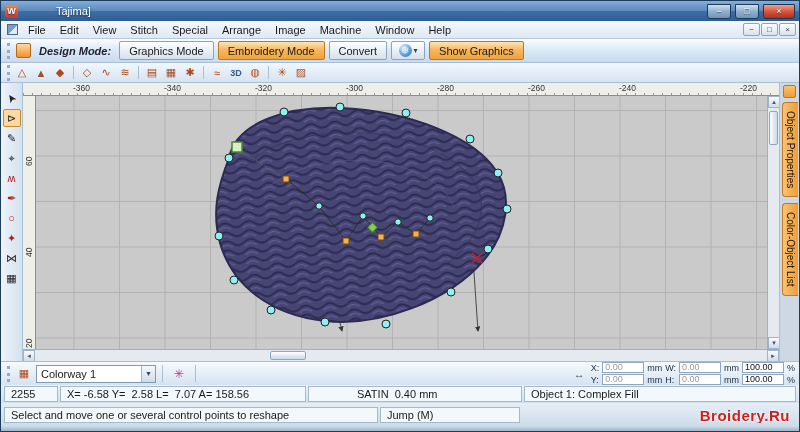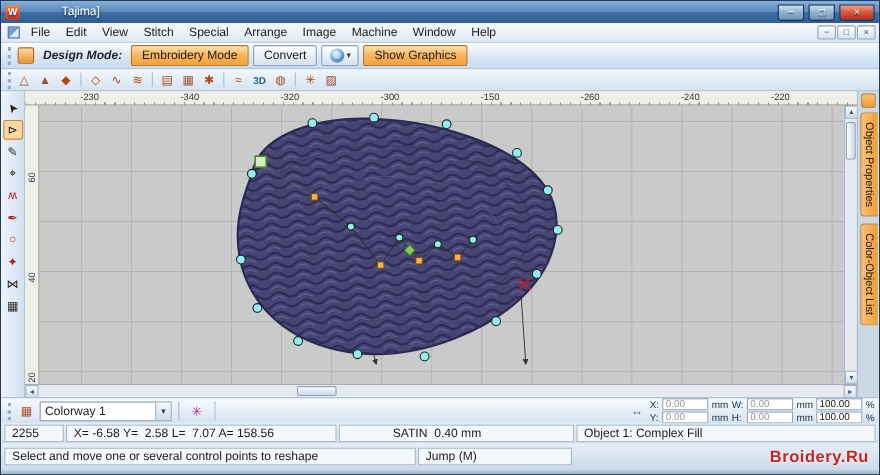--- a/index.html
+++ b/index.html
@@ -148,20 +148,21 @@
     <span class="spacer"></span>
     <span class="mdibtn">−</span>
     <span class="mdibtn">□</span>
     <span class="mdibtn">×</span>
   </div>
 
   <div class="modebar">
     <span class="grip"></span>
     <span class="modeicon"></span>
     <span class="modelabel">Design Mode:</span>
+    <span class="btn">Graphics Mode</span>
     <span class="btn orange">Embroidery Mode</span>
     <span class="btn">Convert</span>
     <span class="globebtn">
       <span class="globe">⊕</span>
       <span class="caret">▾</span>
     </span>
     <span class="btn orange">Show Graphics</span>
   </div>
 
   <div class="iconbar">
@@ -199,28 +200,28 @@
       <span class="tool red">✒</span>
       <span class="tool red">○</span>
       <span class="tool red">✦</span>
       <span class="tool">⋈</span>
       <span class="tool">▦</span>
     </div>
 
     <div class="center">
 
       <div class="hruler">
-        <span style="left:50px">-230</span>
+        <span style="left:50px">-360</span>
         <span style="left:141px">-340</span>
         <span style="left:232px">-320</span>
         <span style="left:323px">-300</span>
-        <span style="left:414px">-150</span>
+        <span style="left:414px">-280</span>
         <span style="left:505px">-260</span>
         <span style="left:596px">-240</span>
-        <span style="left:678px">-220</span>
+        <span style="left:717px">-220</span>
       </div>
 
       <div class="canvasrow">
 
         <div class="vruler">
           <span style="top:58px">60</span>
           <span style="top:149px">40</span>
           <span style="top:240px">20</span>
         </div>
 

